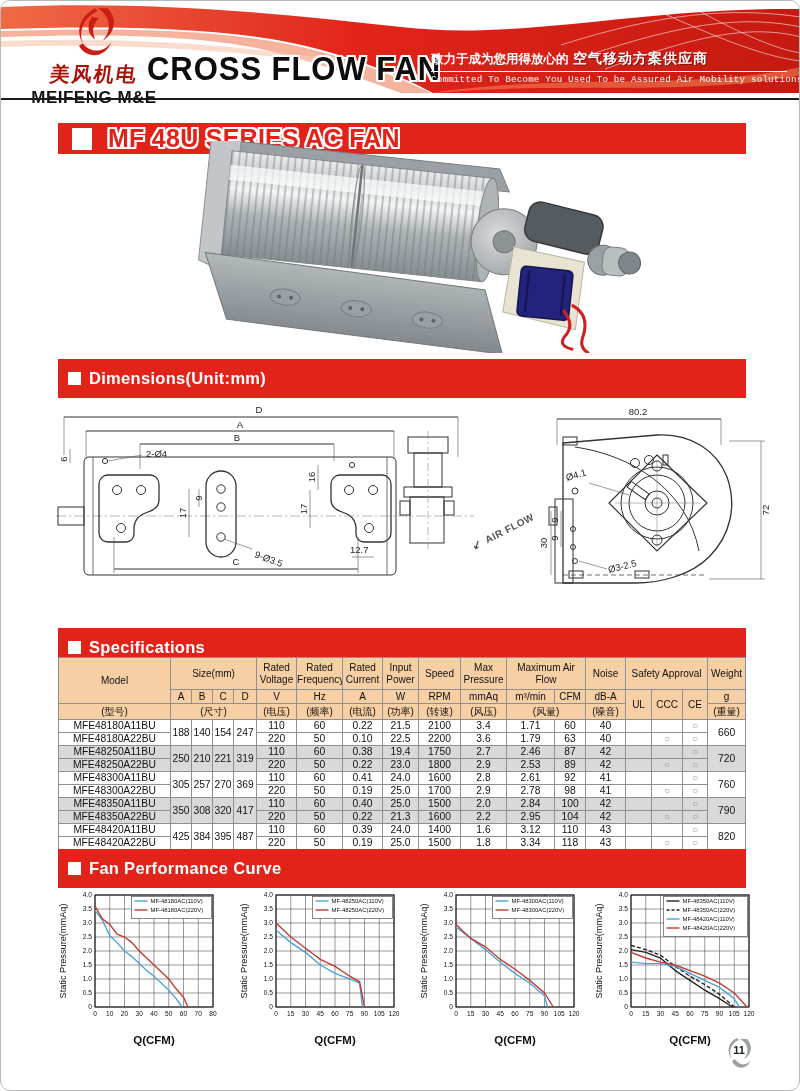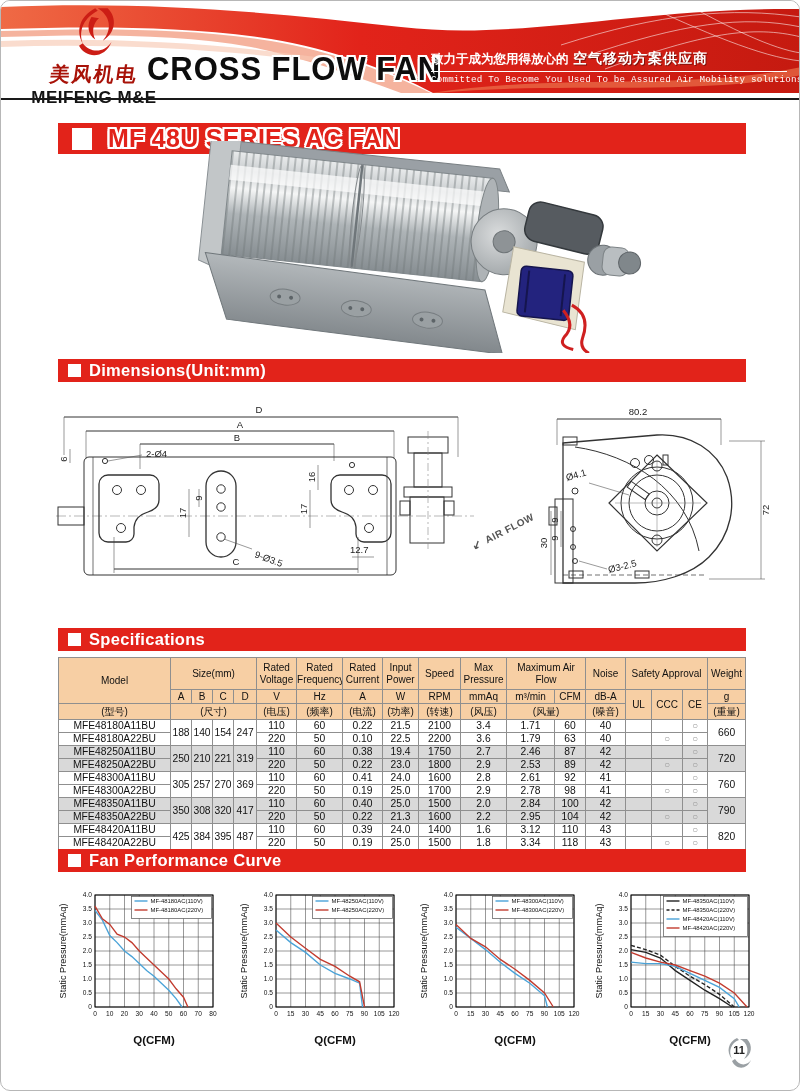--- a/index.html
+++ b/index.html
@@ -16,21 +16,21 @@
       letter-spacing:1px;transform:scaleX(.94);transform-origin:left;white-space:nowrap;
       text-shadow:-2px -2px 0 #fff,2px -2px 0 #fff,-2px 2px 0 #fff,2px 2px 0 #fff,0 -2px 0 #fff,0 2px 0 #fff,-2px 0 0 #fff,2px 0 0 #fff;}
   .slogan{position:absolute;left:430px;top:48px;width:356px;}
   .slogan-l1{white-space:nowrap;color:#fff;}
   .slogan-cn-pre{font-size:12.5px;font-weight:bold;}
   .slogan-cn-main{font-size:14px;font-weight:800;letter-spacing:1px;
       text-shadow:1px 1px 0 rgba(110,15,8,.85);}
   .slogan-en{border-top:1px solid #fff;margin-top:3px;padding-top:2px;color:#fff;
       font-family:Liberation Mono, monospace;font-size:9.2px;letter-spacing:.2px;white-space:nowrap;}
   
-  .banner{position:absolute;left:57px;width:688px;height:23px;background:#e2231a;
+  .banner{position:absolute;left:57px;width:688px;height:39px;background:#e2231a;
       display:flex;align-items:center;}
   .banner .sq{width:13px;height:13px;background:#fff;margin:0 8px 0 10px;flex:none;}
   .banner .lbl{color:#fff;font-size:16.5px;font-weight:bold;letter-spacing:.3px;}
   .banner.series{top:106px;height:31px;margin-top:16px;}
   .banner.series .sq{width:20px;height:22px;margin-left:14px;}
   .banner.series .lbl{font-size:26px;font-weight:800;color:#e2231a;margin-left:8px;
       transform:scaleX(.96);transform-origin:left;white-space:nowrap;
       text-shadow:-2px -2px 0 #fff,2px -2px 0 #fff,-2px 2px 0 #fff,2px 2px 0 #fff,0 -2px 0 #fff,0 2px 0 #fff,-2px 0 0 #fff,2px 0 0 #fff;}
   .banner.dim{top:358px;}
   .banner.spec{top:627px;text-align:right;}

